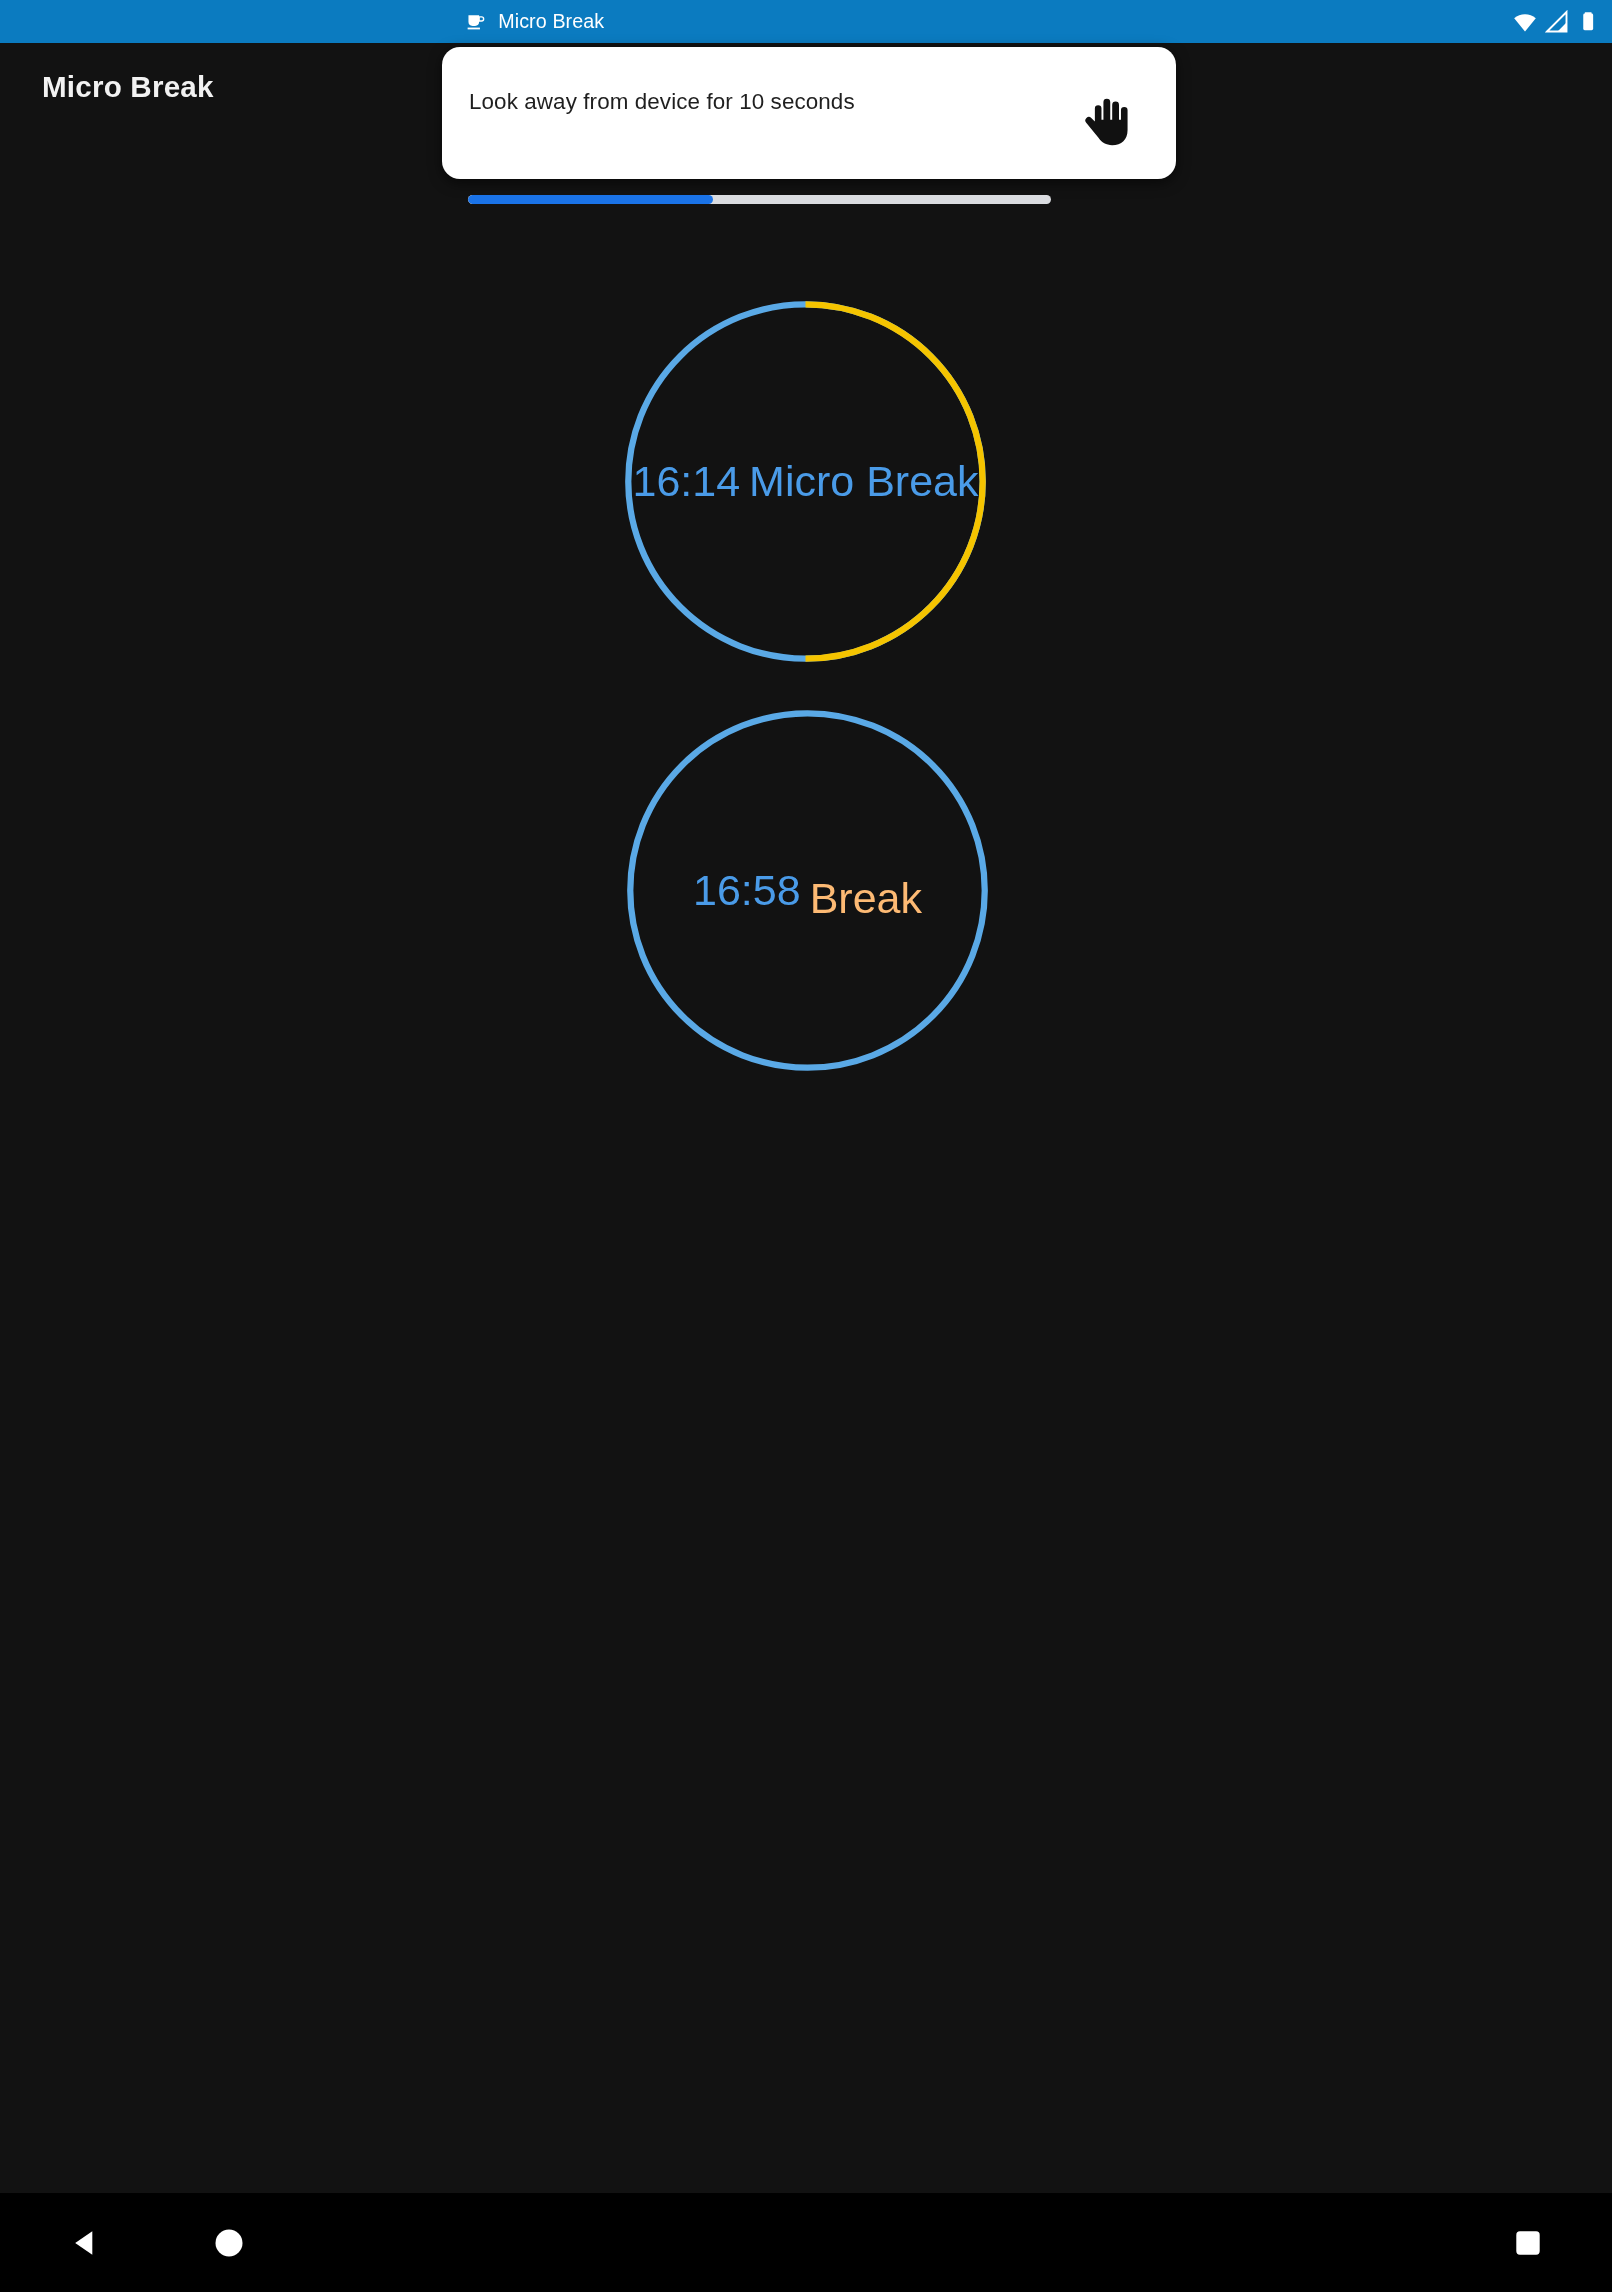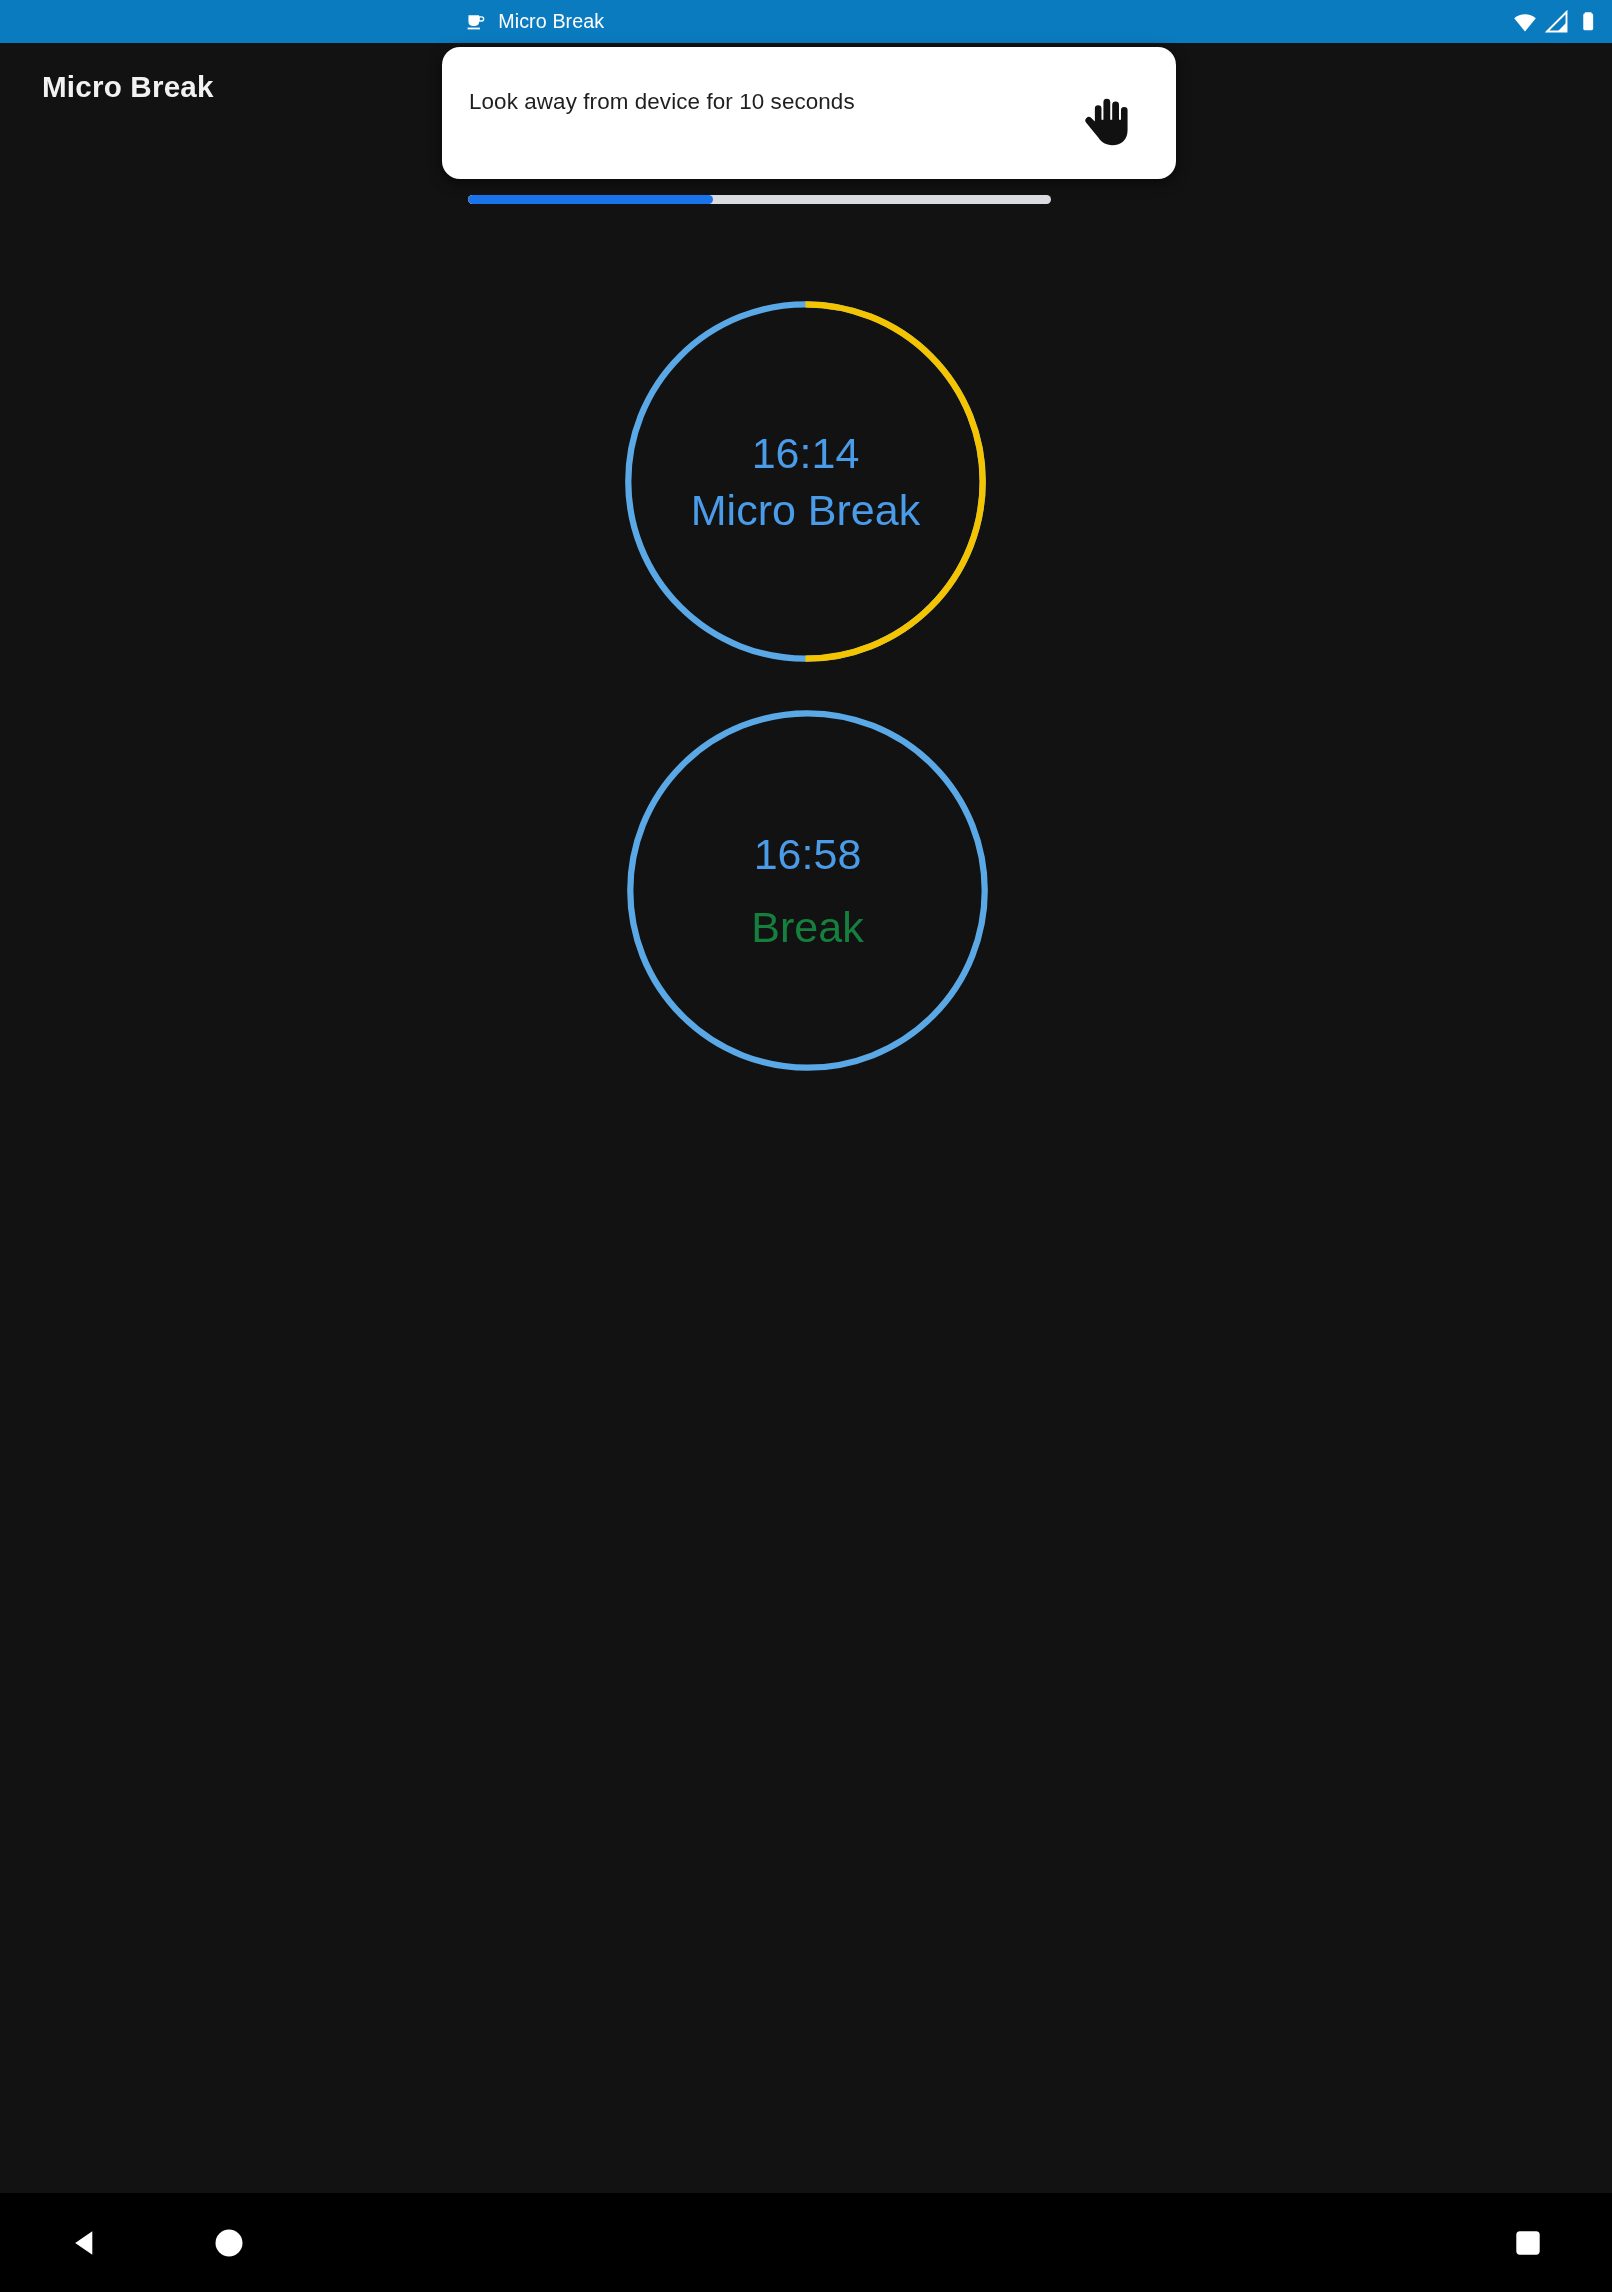--- a/index.html
+++ b/index.html
@@ -149,21 +149,21 @@
   .timer-circle svg {
     position: absolute;
     left: 0; top: 0;
     width: 367px; height: 367px;
   }
   .timer-labels {
     position: absolute;
     left: 0; top: 0;
     width: 367px; height: 367px;
     display: flex;
-    flex-direction: column;
+    flex-direction: row;
     align-items: center;
     justify-content: center;
     gap: 9px;
     pointer-events: none;
   }
   .timer-time {
     color: #57A5E8;
     font-size: 43px;
     line-height: 1.12;
     white-space: nowrap;
@@ -268,21 +268,21 @@
       <div class="timer-name" style="color: rgb(74, 155, 232);">Micro Break</div>
     </div>
   </div>
 
   <div class="timer-circle" id="timer-circle-break">
     <svg viewBox="0 0 410 410" aria-hidden="true">
       <circle cx="205" cy="205" r="198" fill="none" stroke="#5AA9E6" stroke-width="7"></circle>
     </svg>
     <div class="timer-labels">
       <div class="timer-time" style="color: rgb(74, 155, 232);">16:58</div>
-      <div class="timer-name" style="color: #15803d; margin-top: 16px;">Break</div>
+      <div class="timer-name" style="color: #fdba74; margin-top: 16px;">Break</div>
     </div>
   </div>
 
   <div id="nav-bar" style="background: rgb(0, 0, 0);">
     <div class="nav-btn" id="nav-back">
       <span>
         <svg viewBox="0 0 40 40" width="36" height="36" aria-hidden="true">
           <path d="M27 7 L8 20 L27 33 Z" fill="#ffffff"></path>
         </svg>
       </span>

